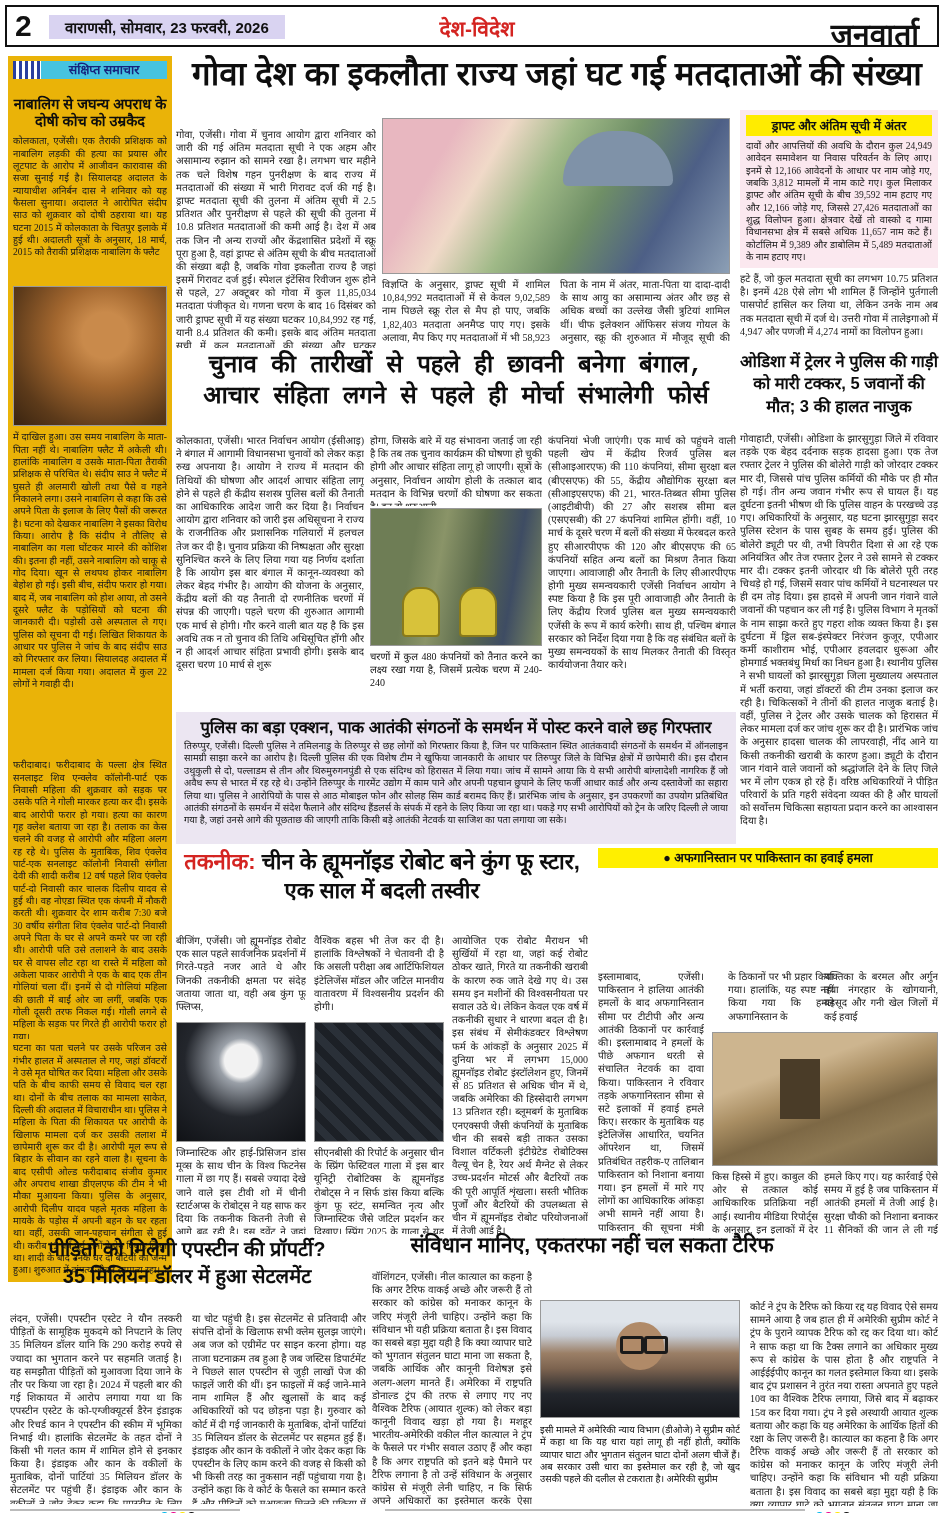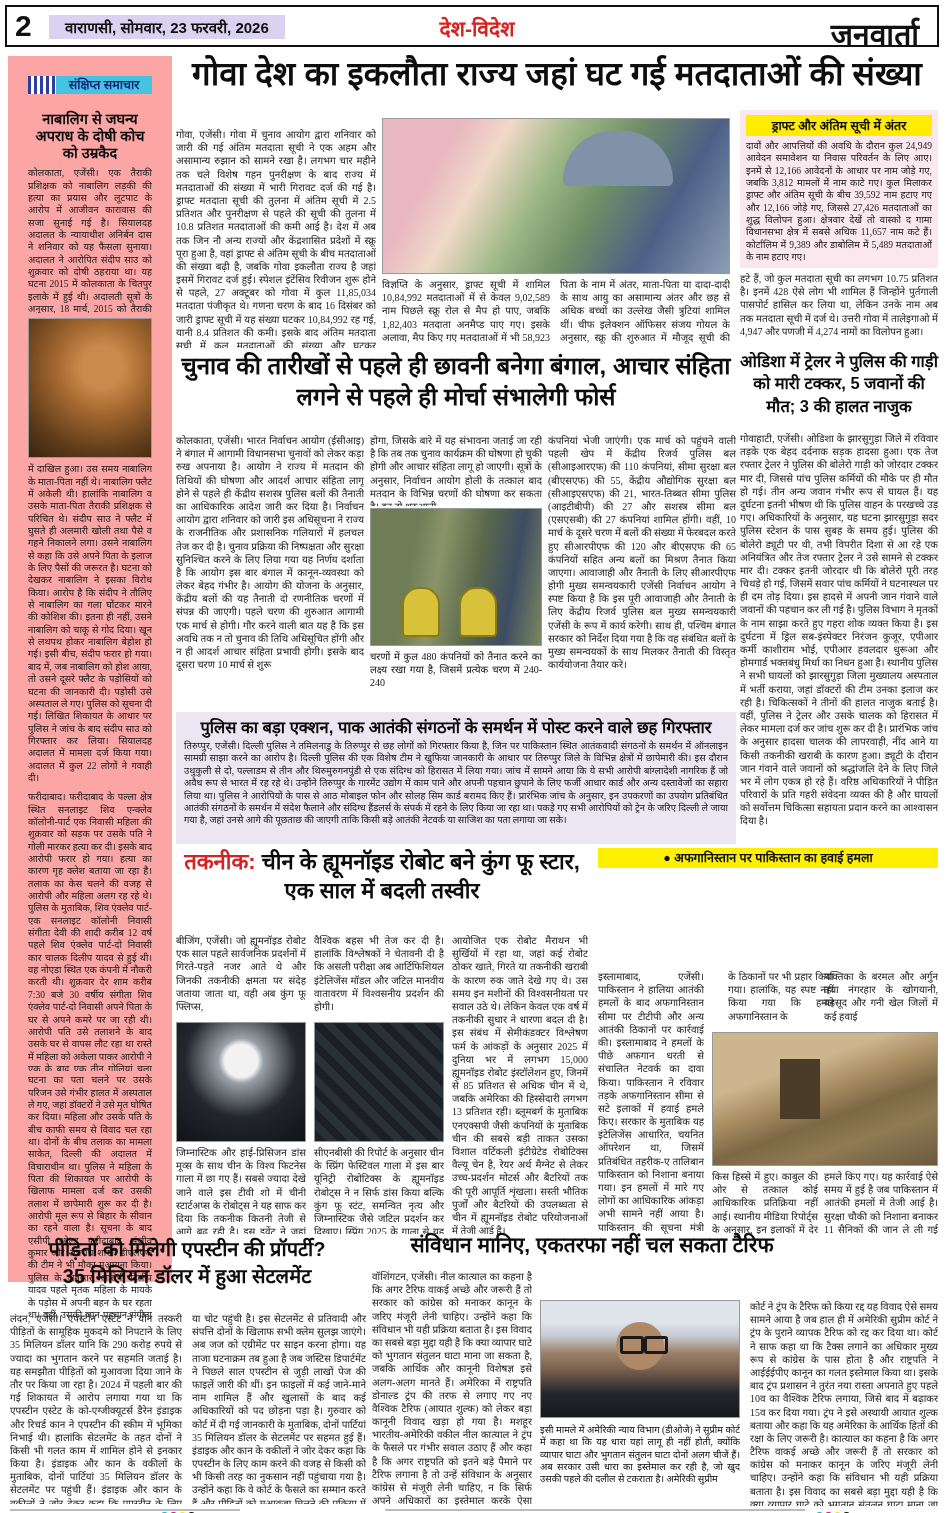--- a/index.html
+++ b/index.html
@@ -17,21 +17,21 @@
 
 <div id="page">
 
   <div class="abs" style="left:5px;top:5px;width:934px;height:42px;border:2.5px solid #111;background:#fff;">
     <div class="abs" style="left:8px;top:2px;font-size:30px;font-weight:bold;font-family:'Liberation Sans',sans-serif;">2</div>
     <div class="abs" style="left:42px;top:8px;background:#d9d3f1;font-weight:bold;font-size:15px;padding:2px 16px;font-family:'Liberation Sans',sans-serif;">वाराणसी, सोमवार, 23 फरवरी, 2026</div>
     <div class="abs" style="left:0;top:7px;width:100%;text-align:center;color:#d42421;font-weight:bold;font-size:21px;font-family:'Liberation Sans',sans-serif;padding-left:10px;">देश-विदेश</div>
     <div class="abs" style="right:18px;top:6px;font-size:30px;font-weight:bold;font-family:'Liberation Sans',sans-serif;">जनवार्ता</div>
   </div>
 
-  <div class="abs" style="left:8px;top:56px;width:164px;height:1226px;background:#fca5a5;padding:20px;">
+  <div class="abs" style="left:8px;top:56px;width:164px;height:1226px;background:#eab308;padding:5px;">
     <div style="display:flex;align-items:stretch;height:18px;">
       <div style="width:28px;background:repeating-linear-gradient(90deg,#2b3f9e 0 3px,#ffffff 3px 6px);"></div>
       <div style="flex:1;background:#46c3e0;color:#16247e;font-weight:bold;font-size:12.5px;text-align:center;line-height:18px;font-family:'Liberation Sans',sans-serif;">संक्षिप्त समाचार</div>
     </div>
     <div class="headline" style="font-size:14.5px;line-height:1.18;margin:17px 0 5px;">नाबालिग से जघन्य अपराध के दोषी कोच को उम्रकैद</div>
     <div class="body-sm" style="height:146px;">कोलकाता, एजेंसी। एक तैराकी प्रशिक्षक को नाबालिग लड़की की हत्या का प्रयास और लूटपाट के आरोप में आजीवन कारावास की सजा सुनाई गई है। सियालदह अदालत के न्यायाधीश अनिर्बन दास ने शनिवार को यह फैसला सुनाया। अदालत ने आरोपित संदीप साउ को शुक्रवार को दोषी ठहराया था। यह घटना 2015 में कोलकाता के चितपुर इलाके में हुई थी। अदालती सूत्रों के अनुसार, 18 मार्च, 2015 को तैराकी प्रशिक्षक नाबालिग के फ्लैट</div>
     <div class="photo" style="height:138px;margin:5px 0;background:radial-gradient(circle at 60% 35%,#c98a4b 0 18%,#a3672f 40%,#5c3a1a 75%,#3a2410 100%);"></div>
     <div class="body-sm" style="height:328px;">में दाखिल हुआ। उस समय नाबालिग के माता-पिता नहीं थे। नाबालिग फ्लैट में अकेली थी। हालांकि नाबालिग व उसके माता-पिता तैराकी प्रशिक्षक से परिचित थे। संदीप साउ ने फ्लैट में घुसते ही अलमारी खोली तथा पैसे व गहने निकालने लगा। उसने नाबालिग से कहा कि उसे अपने पिता के इलाज के लिए पैसों की जरूरत है। घटना को देखकर नाबालिग ने इसका विरोध किया। आरोप है कि संदीप ने तौलिए से नाबालिग का गला घोंटकर मारने की कोशिश की। इतना ही नहीं, उसने नाबालिग को चाकू से गोद दिया। खून से लथपथ होकर नाबालिग बेहोश हो गई। इसी बीच, संदीप फरार हो गया। बाद में, जब नाबालिग को होश आया, तो उसने दूसरे फ्लैट के पड़ोसियों को घटना की जानकारी दी। पड़ोसी उसे अस्पताल ले गए। पुलिस को सूचना दी गई। लिखित शिकायत के आधार पर पुलिस ने जांच के बाद संदीप साउ को गिरफ्तार कर लिया। सियालदह अदालत में मामला दर्ज किया गया। अदालत में कुल 22 लोगों ने गवाही दी।</div>
     <div class="body-sm" style="height:280px;">फरीदाबाद। फरीदाबाद के पल्ला क्षेत्र स्थित सनलाइट शिव एन्क्लेव कॉलोनी-पार्ट एक निवासी महिला की शुक्रवार को सड़क पर उसके पति ने गोली मारकर हत्या कर दी। इसके बाद आरोपी फरार हो गया। हत्या का कारण गृह क्लेश बताया जा रहा है। तलाक का केस चलने की वजह से आरोपी और महिला अलग रह रहे थे। पुलिस के मुताबिक, शिव एंक्लेव पार्ट-एक सनलाइट कॉलोनी निवासी संगीता देवी की शादी करीब 12 वर्ष पहले शिव एंक्लेव पार्ट-दो निवासी कार चालक दिलीप यादव से हुई थी। वह नोएडा स्थित एक कंपनी में नौकरी करती थी। शुक्रवार देर शाम करीब 7:30 बजे 30 वर्षीय संगीता शिव एंक्लेव पार्ट-दो निवासी अपने पिता के घर से अपने कमरे पर जा रही थी। आरोपी पति उसे तलाशने के बाद उसके घर से वापस लौट रहा था रास्ते में महिला को अकेला पाकर आरोपी ने एक के बाद एक तीन गोलियां चला दीं। इनमें से दो गोलियां महिला की छाती में बाईं ओर जा लगीं, जबकि एक गोली दूसरी तरफ निकल गई। गोली लगने से महिला के सड़क पर गिरते ही आरोपी फरार हो गया।</div>
     <div class="body-sm" style="height:246px;margin-top:3px;">घटना का पता चलने पर उसके परिजन उसे गंभीर हालत में अस्पताल ले गए, जहां डॉक्टरों ने उसे मृत घोषित कर दिया। महिला और उसके पति के बीच काफी समय से विवाद चल रहा था। दोनों के बीच तलाक का मामला साकेत, दिल्ली की अदालत में विचाराधीन था। पुलिस ने महिला के पिता की शिकायत पर आरोपी के खिलाफ मामला दर्ज कर उसकी तलाश में छापेमारी शुरू कर दी है। आरोपी मूल रूप से बिहार के सीवान का रहने वाला है। सूचना के बाद एसीपी ओल्ड फरीदाबाद संजीव कुमार और अपराध शाखा डीएलएफ की टीम ने भी मौका मुआयना किया। पुलिस के अनुसार, आरोपी दिलीप यादव पहले मृतक महिला के मायके के पड़ोस में अपनी बहन के घर रहता था। वहीं, उसकी जान-पहचान संगीता से हुई थी। करीब 12 वर्ष पूर्व दोनों ने प्रेम विवाह किया था। शादी के बाद उनके घर दो बेटियों का जन्म हुआ। शुरुआत में दांपत्य जीवन सामान्य रहा।</div>
@@ -43,21 +43,21 @@
     <div style="position:absolute;left:52%;top:8%;width:110px;height:55px;border-radius:55px 55px 6px 6px;background:#7f92a8;"></div>
   </div>
   <div class="abs body-txt" style="left:382px;top:278px;width:168px;height:66px;">विज्ञप्ति के अनुसार, ड्राफ्ट सूची में शामिल 10,84,992 मतदाताओं में से केवल 9,02,589 नाम पिछले स्क्रू रोल से मैप हो पाए, जबकि 1,82,403 मतदाता अनमैप्ड पाए गए। इसके अलावा, मैप किए गए मतदाताओं में भी 58,923 मामलों में तार्किक विसंगतियां पाई गईं, जिनमें</div>
   <div class="abs body-txt" style="left:560px;top:278px;width:170px;height:66px;">पिता के नाम में अंतर, माता-पिता या दादा-दादी के साथ आयु का असामान्य अंतर और छह से अधिक बच्चों का उल्लेख जैसी त्रुटियां शामिल थीं। चीफ इलेक्शन ऑफिसर संजय गोयल के अनुसार, स्क्रू की शुरुआत में मौजूद सूची की तुलना में कुल 1,27,468 मतदाताओं के नाम</div>
   <div class="abs" style="left:740px;top:110px;width:198px;height:158px;background:#fbe8ef;padding:5px 6px;">
     <div style="background:#ffec00;font-weight:bold;font-size:12.5px;text-align:center;padding:2px 0;font-family:'Liberation Sans',sans-serif;">ड्राफ्ट और अंतिम सूची में अंतर</div>
     <div class="body-sm" style="height:122px;margin-top:4px;">दावों और आपत्तियों की अवधि के दौरान कुल 24,949 आवेदन समावेशन या निवास परिवर्तन के लिए आए। इनमें से 12,166 आवेदनों के आधार पर नाम जोड़े गए, जबकि 3,812 मामलों में नाम काटे गए। कुल मिलाकर ड्राफ्ट और अंतिम सूची के बीच 39,592 नाम हटाए गए और 12,166 जोड़े गए, जिससे 27,426 मतदाताओं का शुद्ध विलोपन हुआ। क्षेत्रवार देखें तो वास्को द गामा विधानसभा क्षेत्र में सबसे अधिक 11,657 नाम कटे हैं। कोर्टालिम में 9,389 और डाबोलिम में 5,489 मतदाताओं के नाम हटाए गए।</div>
   </div>
   <div class="abs body-txt" style="left:740px;top:272px;width:198px;height:74px;">हटे हैं, जो कुल मतदाता सूची का लगभग 10.75 प्रतिशत है। इनमें 428 ऐसे लोग भी शामिल हैं जिन्होंने पुर्तगाली पासपोर्ट हासिल कर लिया था, लेकिन उनके नाम अब तक मतदाता सूची में दर्ज थे। उत्तरी गोवा में तालेइगाओ में 4,947 और पणजी में 4,274 नामों का विलोपन हुआ।</div>
 
-  <div class="abs headline" style="left:176px;top:350px;width:560px;font-size:24px;line-height:1.3;">चुनाव की तारीखों से पहले ही छावनी बनेगा बंगाल, आचार संहिता लगने से पहले ही मोर्चा संभालेगी फोर्स</div>
+  <div class="abs headline" style="left:176px;top:350px;width:560px;font-size:24px;line-height:1.3;font-family:Liberation Mono, monospace;">चुनाव की तारीखों से पहले ही छावनी बनेगा बंगाल, आचार संहिता लगने से पहले ही मोर्चा संभालेगी फोर्स</div>
   <div class="abs body-txt" style="left:176px;top:434px;width:188px;height:274px;">कोलकाता, एजेंसी। भारत निर्वाचन आयोग (ईसीआइ) ने बंगाल में आगामी विधानसभा चुनावों को लेकर कड़ा रुख अपनाया है। आयोग ने राज्य में मतदान की तिथियों की घोषणा और आदर्श आचार संहिता लागू होने से पहले ही केंद्रीय सशस्त्र पुलिस बलों की तैनाती का आधिकारिक आदेश जारी कर दिया है। निर्वाचन आयोग द्वारा शनिवार को जारी इस अधिसूचना ने राज्य के राजनीतिक और प्रशासनिक गलियारों में हलचल तेज कर दी है। चुनाव प्रक्रिया की निष्पक्षता और सुरक्षा सुनिश्चित करने के लिए लिया गया यह निर्णय दर्शाता है कि आयोग इस बार बंगाल में कानून-व्यवस्था को लेकर बेहद गंभीर है। आयोग की योजना के अनुसार, केंद्रीय बलों की यह तैनाती दो रणनीतिक चरणों में संपन्न की जाएगी। पहले चरण की शुरुआत आगामी एक मार्च से होगी। गौर करने वाली बात यह है कि इस अवधि तक न तो चुनाव की तिथि अधिसूचित होंगी और न ही आदर्श आचार संहिता प्रभावी होगी। इसके बाद दूसरा चरण 10 मार्च से शुरू</div>
   <div class="abs body-txt" style="left:370px;top:434px;width:172px;height:72px;">होगा, जिसके बारे में यह संभावना जताई जा रही है कि तब तक चुनाव कार्यक्रम की घोषणा हो चुकी होगी और आचार संहिता लागू हो जाएगी। सूत्रों के अनुसार, निर्वाचन आयोग होली के तत्काल बाद मतदान के विभिन्न चरणों की घोषणा कर सकता है। इन दो शुरुआती</div>
   <div class="abs photo" style="left:370px;top:508px;width:172px;height:138px;background:linear-gradient(100deg,#6e7d55 0 25%,#8a9468 40%,#5b6a4b 60%,#3e4c63 80%,#7a8760 100%);">
     <div style="position:absolute;left:18%;bottom:6%;width:34px;height:46px;border-radius:17px 17px 4px 4px;background:#d8c23a;border:2px solid #8a7a1a;"></div>
     <div style="position:absolute;left:52%;bottom:6%;width:34px;height:46px;border-radius:17px 17px 4px 4px;background:#d8c23a;border:2px solid #8a7a1a;"></div>
   </div>
   <div class="abs cap" style="left:370px;top:650px;width:172px;height:56px;">चरणों में कुल 480 कंपनियों को तैनात करने का लक्ष्य रखा गया है, जिसमें प्रत्येक चरण में 240-240</div>
   <div class="abs body-txt" style="left:548px;top:434px;width:188px;height:274px;">कंपनियां भेजी जाएंगी। एक मार्च को पहुंचने वाली पहली खेप में केंद्रीय रिजर्व पुलिस बल (सीआइआरएफ) की 110 कंपनियां, सीमा सुरक्षा बल (बीएसएफ) की 55, केंद्रीय औद्योगिक सुरक्षा बल (सीआइएसएफ) की 21, भारत-तिब्बत सीमा पुलिस (आइटीबीपी) की 27 और सशस्त्र सीमा बल (एसएसबी) की 27 कंपनियां शामिल होंगी। वहीं, 10 मार्च के दूसरे चरण में बलों की संख्या में फेरबदल करते हुए सीआरपीएफ की 120 और बीएसएफ की 65 कंपनियों सहित अन्य बलों का मिश्रण तैनात किया जाएगा। आवाजाही और तैनाती के लिए सीआरपीएफ होगी मुख्य समन्वयकारी एजेंसी निर्वाचन आयोग ने स्पष्ट किया है कि इस पूरी आवाजाही और तैनाती के लिए केंद्रीय रिजर्व पुलिस बल मुख्य समन्वयकारी एजेंसी के रूप में कार्य करेगी। साथ ही, पश्चिम बंगाल सरकार को निर्देश दिया गया है कि वह संबंधित बलों के मुख्य समन्वयकों के साथ मिलकर तैनाती की विस्तृत कार्ययोजना तैयार करे।</div>
 
   <div class="abs headline" style="left:740px;top:350px;width:198px;font-size:16.5px;line-height:1.35;">ओडिशा में ट्रेलर ने पुलिस की गाड़ी को मारी टक्कर, 5 जवानों की मौत; 3 की हालत नाजुक</div>

